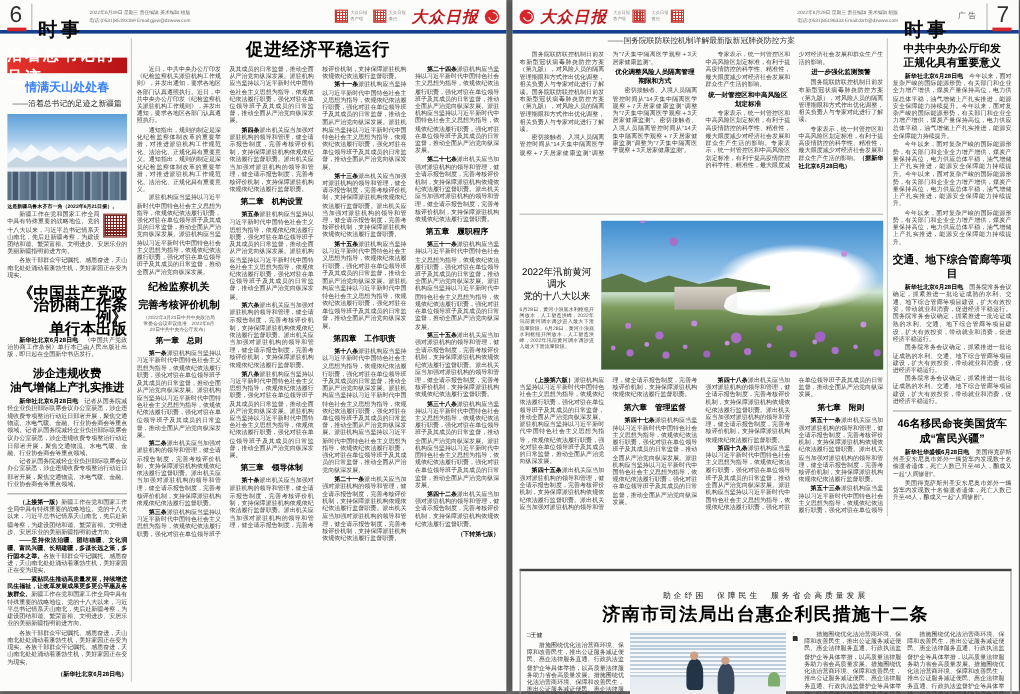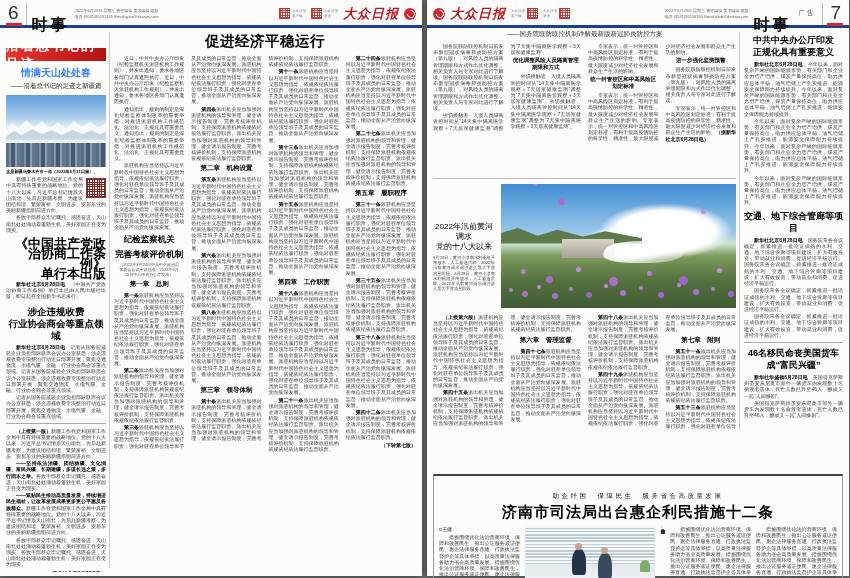--- a/index.html
+++ b/index.html
@@ -169,21 +169,21 @@
       <div class="pcap">这是新疆乌鲁木齐市一角（2022年6月21日摄）。</div>
       <p class="t"><span class="qrd"></span><span>新疆工作在党和国家工作全局中具有特殊重要的战略地位。党的十八大以来，习近平总书记情系天山南北，先后赴新疆考察，为建设团结和谐、繁荣富裕、文明进步、安居乐业的美丽新疆指明前进方向。</span></p>
       <p class="t">各族干部群众牢记嘱托、感恩奋进，天山南北处处涌动着蓬勃生机，美好家园正在变为现实。</p>
       <div class="b1t">
           <div>《中国共产党政治协商工作条例》</div>
           <div>单行本出版</div>
         </div>
       <p class="t"><b class="ld">新华社北京6月28日电　</b><span>《中国共产党政治协商工作条例》单行本已由人民出版社出版，即日起在全国新华书店发行。</span></p>
       <div class="b2t">
           <div>涉企违规收费</div>
-          <div>行业协会商会等重点领域</div>
+          <div>油气增储上产扎实推进</div>
         </div>
       <p class="t"><b class="ld">新华社北京6月28日电　</b><span>记者从国务院减轻企业负担部际联席会议办公室获悉，涉企违规收费专项整治行动近日部署开展，聚焦交通物流、水电气暖、金融、行业协会商会等重点领域。记者从国务院减轻企业负担部际联席会议办公室获悉，涉企违规收费专项整治行动近日部署开展，聚焦交通物流、水电气暖、金融、行业协会商会等重点领域。</span></p>
       <p class="t">记者从国务院减轻企业负担部际联席会议办公室获悉，涉企违规收费专项整治行动近日部署开展，聚焦交通物流、水电气暖、金融、行业协会商会等重点领域。</p>
       <hr class="hr">
       <p class="t"><b class="ld">（上接第一版）</b><span>新疆工作在党和国家工作全局中具有特殊重要的战略地位。党的十八大以来，习近平总书记情系天山南北，先后赴新疆考察，为建设团结和谐、繁荣富裕、文明进步、安居乐业的美丽新疆指明前进方向。</span></p>
       <p class="t"><b class="ld">——坚持依法治疆、团结稳疆、文化润疆、富民兴疆、长期建疆，多谋长远之策，多行固本之举。</b><span>各族干部群众牢记嘱托、感恩奋进，天山南北处处涌动着蓬勃生机，美好家园正在变为现实。</span></p>
       <p class="t"><b class="ld">——紧贴民生推动高质量发展，持续增进民生福祉，让改革发展成果更多更公平惠及各族群众。</b><span>新疆工作在党和国家工作全局中具有特殊重要的战略地位。党的十八大以来，习近平总书记情系天山南北，先后赴新疆考察，为建设团结和谐、繁荣富裕、文明进步、安居乐业的美丽新疆指明前进方向。</span></p>
       <p class="t">各族干部群众牢记嘱托、感恩奋进，天山南北处处涌动着蓬勃生机，美好家园正在变为现实。各族干部群众牢记嘱托、感恩奋进，天山南北处处涌动着蓬勃生机，美好家园正在变为现实。</p>
       <p class="endr">（新华社北京6月28日电）</p>
     </aside>

